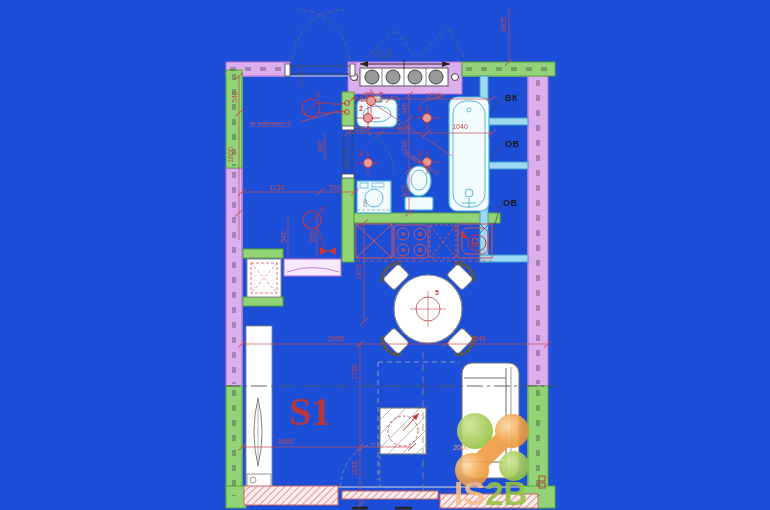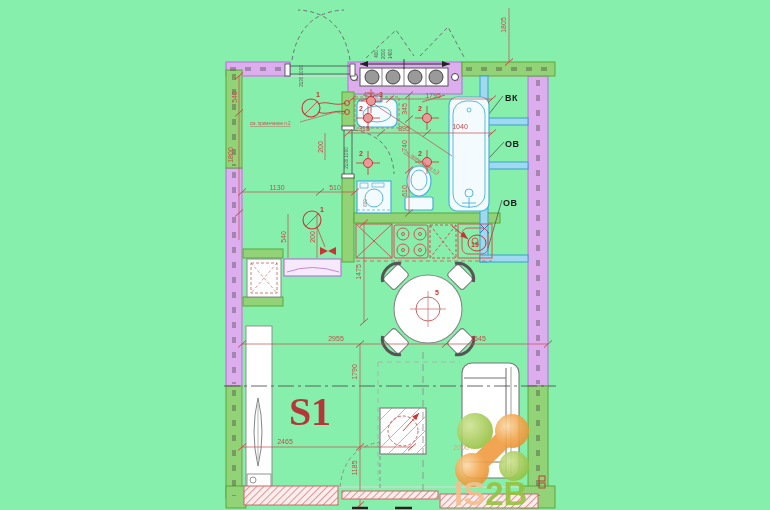--- a/index.html
+++ b/index.html
@@ -1,16 +1,16 @@
 <!DOCTYPE html>
 <html><head>
 <meta charset="utf-8">
 <style>
   html,body{margin:0;padding:0;background:#ffffff;}
-  .stage{position:relative;width:770px;height:510px;background:#86efac;overflow:hidden;
+  .stage{position:relative;width:770px;height:510px;background:#1d4ed8;overflow:hidden;
          font-family:"Liberation Sans", sans-serif;}
   svg{display:block}
   text{font-family:"Liberation Sans", sans-serif;}
   .dim{fill:#c64a4a;font-size:7px;}
   .dimtiny{fill:#c64a4a;font-size:4.5px;}
   .tag{fill:#cc3333;font-size:7px;font-weight:bold;}
   .shaft{fill:#1a1a1a;font-size:9px;font-weight:bold;letter-spacing:.5px;}
   .note{fill:#c55;font-size:4.5px;text-decoration:underline;}
   .s1{fill:#b5373c;font-size:40px;font-weight:bold;font-family:"Liberation Serif", serif;}
 </style>

